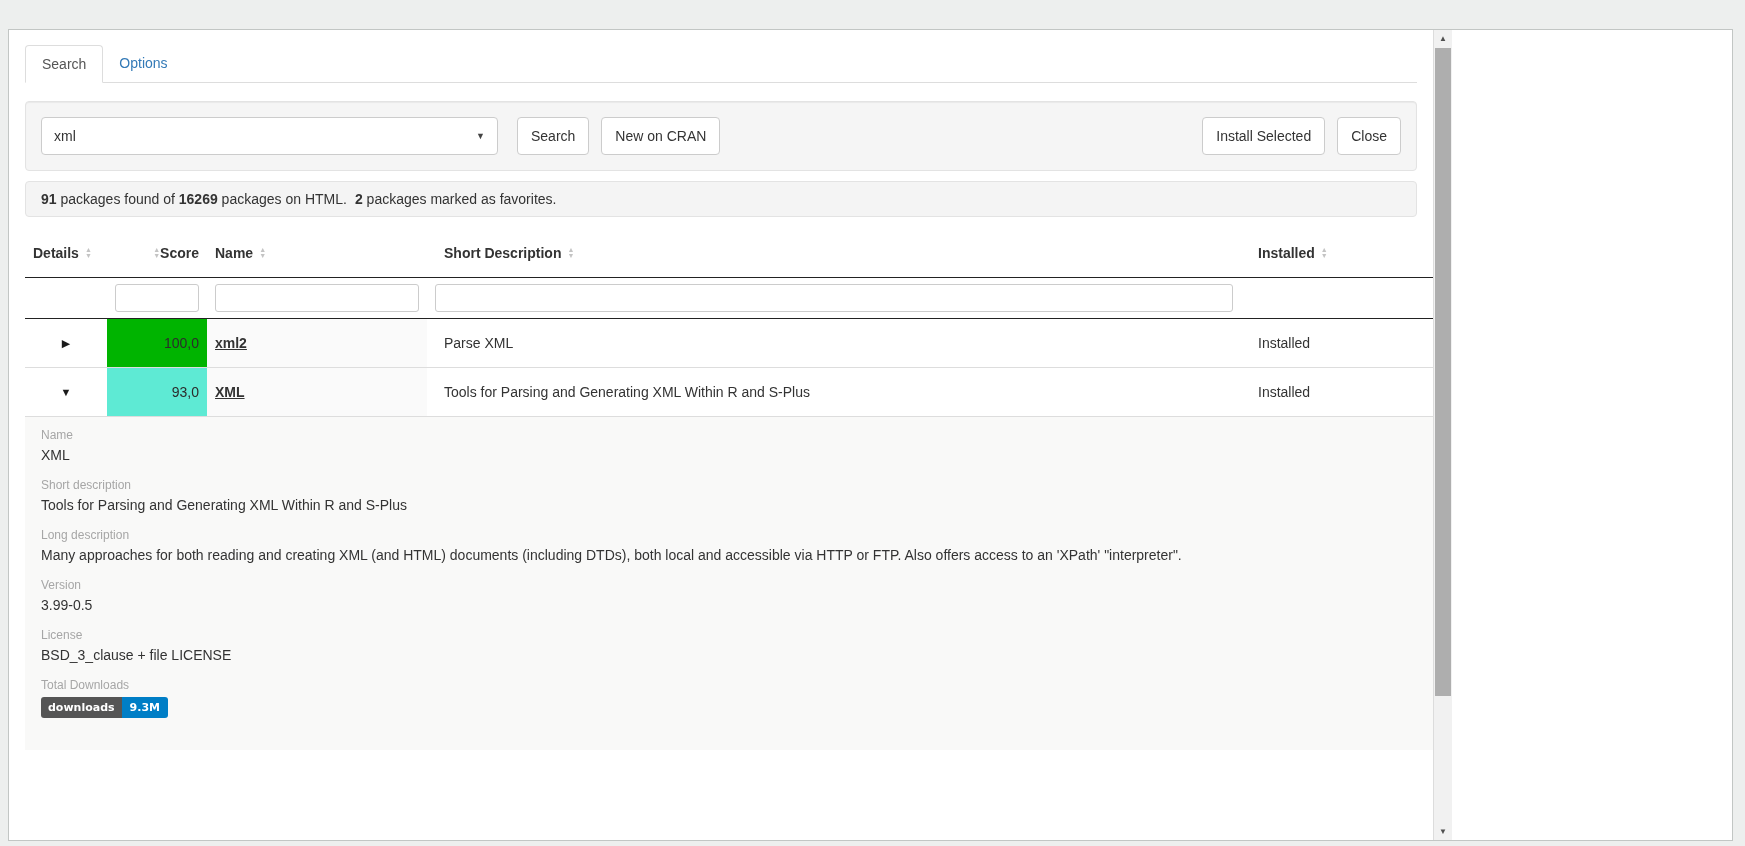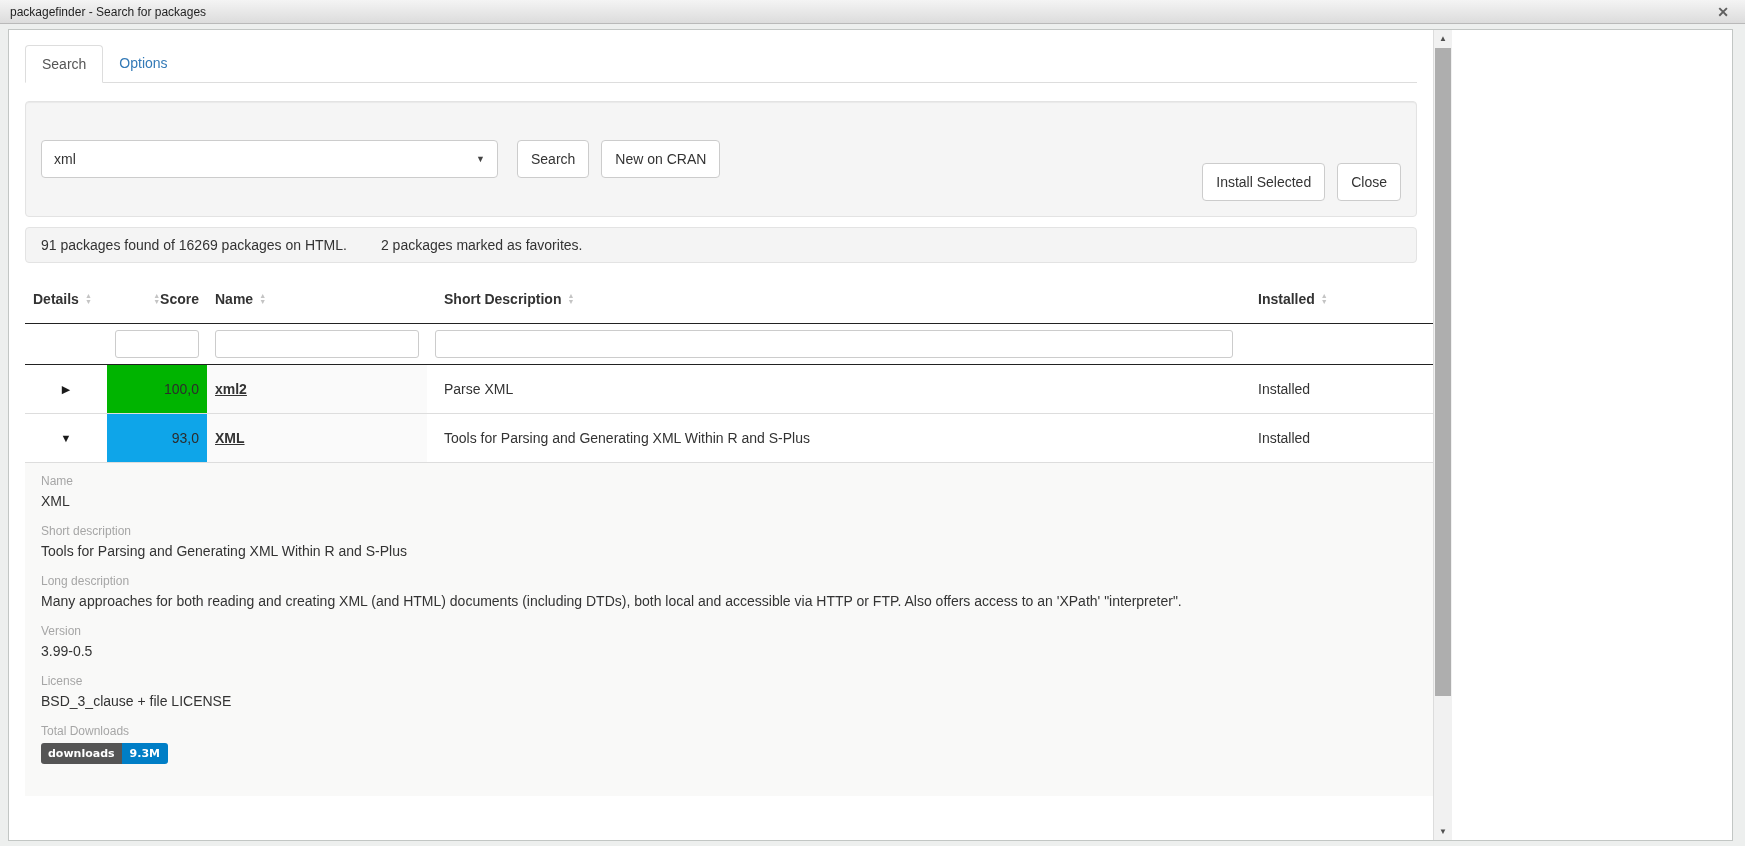--- a/index.html
+++ b/index.html
@@ -31,39 +31,39 @@
   
   .well { margin-top:18px; background:#f5f5f5; border:1px solid #e3e3e3; border-radius:4px; padding:15px;
           box-shadow:inset 0 1px 1px rgba(0,0,0,.05); }
   .search-row { display:flex; align-items:center; }
   .combo { width:457px; height:38px; background:#fff; border:1px solid #ccc; border-radius:4px;
            display:flex; align-items:center; padding:0 12px; font-size:14px; color:#333; cursor:pointer; }
   .combo-caret { margin-left:auto; font-size:9px; color:#444; }
   .btn { height:38px; background:#fff; border:1px solid #ccc; border-radius:4px; font-size:14px; color:#333;
          padding:0 13px; font-family:inherit; cursor:pointer; white-space:nowrap; }
   .ml19 { margin-left:19px; } .ml12 { margin-left:12px; }
-  .right-btns { margin-left:auto; display:flex;margin-top:46px; }
+  .right-btns { margin-left:auto; display:flex; }
 
   .connect-row { display:flex; margin-top:26px; }
   .col1 { width:478px; }
   .connect-label { font-weight:bold; font-size:14px; color:#333; }
   .radios { margin-top:13px; display:flex; align-items:center; font-size:14px; color:#333; }
   .radios label { margin:0 18px 0 6px; }
   .col2 { flex:1; padding-top:27px; }
   .cb-row { display:flex; align-items:center; font-size:14px; color:#333; }
   .cb-row label { margin-left:8px; }
   .ac-label { margin-top:17px; font-size:14px; color:#333; }
   .ac-input { margin-top:5px; width:588px; height:34px; border:1px solid #ccc; border-radius:4px;
               padding:0 12px; font-size:14px; font-family:inherit; color:#333; }
 
   
   .statusbar { margin-top:10px; background:#f4f4f4; border:1px solid #e3e3e3; border-radius:4px;
                padding:9px 15px; font-size:14px; color:#333; display:flex; }
-  .status-chunk b { font-weight:normal; }
-  .status-chunk + .status-chunk { margin-left:34px; }
+  .status-chunk b { font-weight:bold; }
+  .status-chunk + .status-chunk { margin-left:8px; }
 
   
   table.pkg { margin-top:12px; width:1672px; border-collapse:collapse; table-layout:fixed; font-size:14px; color:#333; }
   thead th { padding:8px; font-weight:bold; text-align:left; border-bottom:1px solid #222; cursor:pointer; }
   th.right { text-align:right; }
   .sort-icon { display:inline-flex; flex-direction:column; vertical-align:middle; margin:0 0 2px 6px; }
   .sort-icon::before { content:"▲"; font-size:7px; line-height:6px; color:#c4c4c4; }
   .sort-icon::after  { content:"▼"; font-size:7px; line-height:6px; color:#c4c4c4; }
   tr.filter-row td { padding:6px 8px; border-bottom:1px solid #222; }
   .flt { width:100%; height:28px; border:1px solid #ccc; border-radius:3px; padding:0 8px; font-size:13px; font-family:inherit; }
@@ -92,24 +92,20 @@
   .dl-badge .bl { padding:4px 7px; background:#555; }
   .dl-badge .br { padding:4px 8px; background:#007ec6; }
 
   input[type=radio], input[type=checkbox] { width:13px; height:13px; }
 </style>
 </head>
 <body>
 
 <div class="window">
 
-  <div class="titlebar">
-    <span>packagefinder - Search for packages</span>
-    <span class="titlebar-close">✕</span>
-  </div>
 
   <div class="viewport">
     <div class="page">
 
       <div class="tabs">
         <div class="tab tab-active">Search</div>
         <div class="tab tab-link">Options</div>
       </div>
 
       <div class="well">
@@ -218,21 +214,21 @@
             <td class="fav-cell">
               <span class="fav-dot" style="border-color: rgb(232, 80, 58);">
                 <span class="fav-inner" style="background-color: rgb(232, 80, 58);"></span>
               </span>
             </td>
           </tr>
 
           <tr>
             <td class="details-cell">▼</td>
             <td class="score-cell">
-                <div class="score-box" style="background-color: #0ea5e9; padding-left: 30px;">93,0</div>
+                <div class="score-box" style="background-color: #5eead4; padding-left: 30px;">93,0</div>
               </td>
             <td class="name-cell">XML</td>
             <td class="desc-cell">Tools for Parsing and Generating XML Within R and S-Plus</td>
             <td class="inst-cell">Installed</td>
             <td class="links-cell">
               <div class="links-wrap">
                 <span class="link-icon">
                   <svg width="21" height="26" viewBox="0 0 21 26">
                     <path d="M1.5 0H14l7 6.5V24a2 2 0 0 1-2 2H1.5A1.5 1.5 0 0 1 0 24.5v-23A1.5 1.5 0 0 1 1.5 0Z" fill="#d7281e"></path>
                     <path d="M14 0l7 6.5h-7z" fill="#fff" opacity="0.88"></path>

